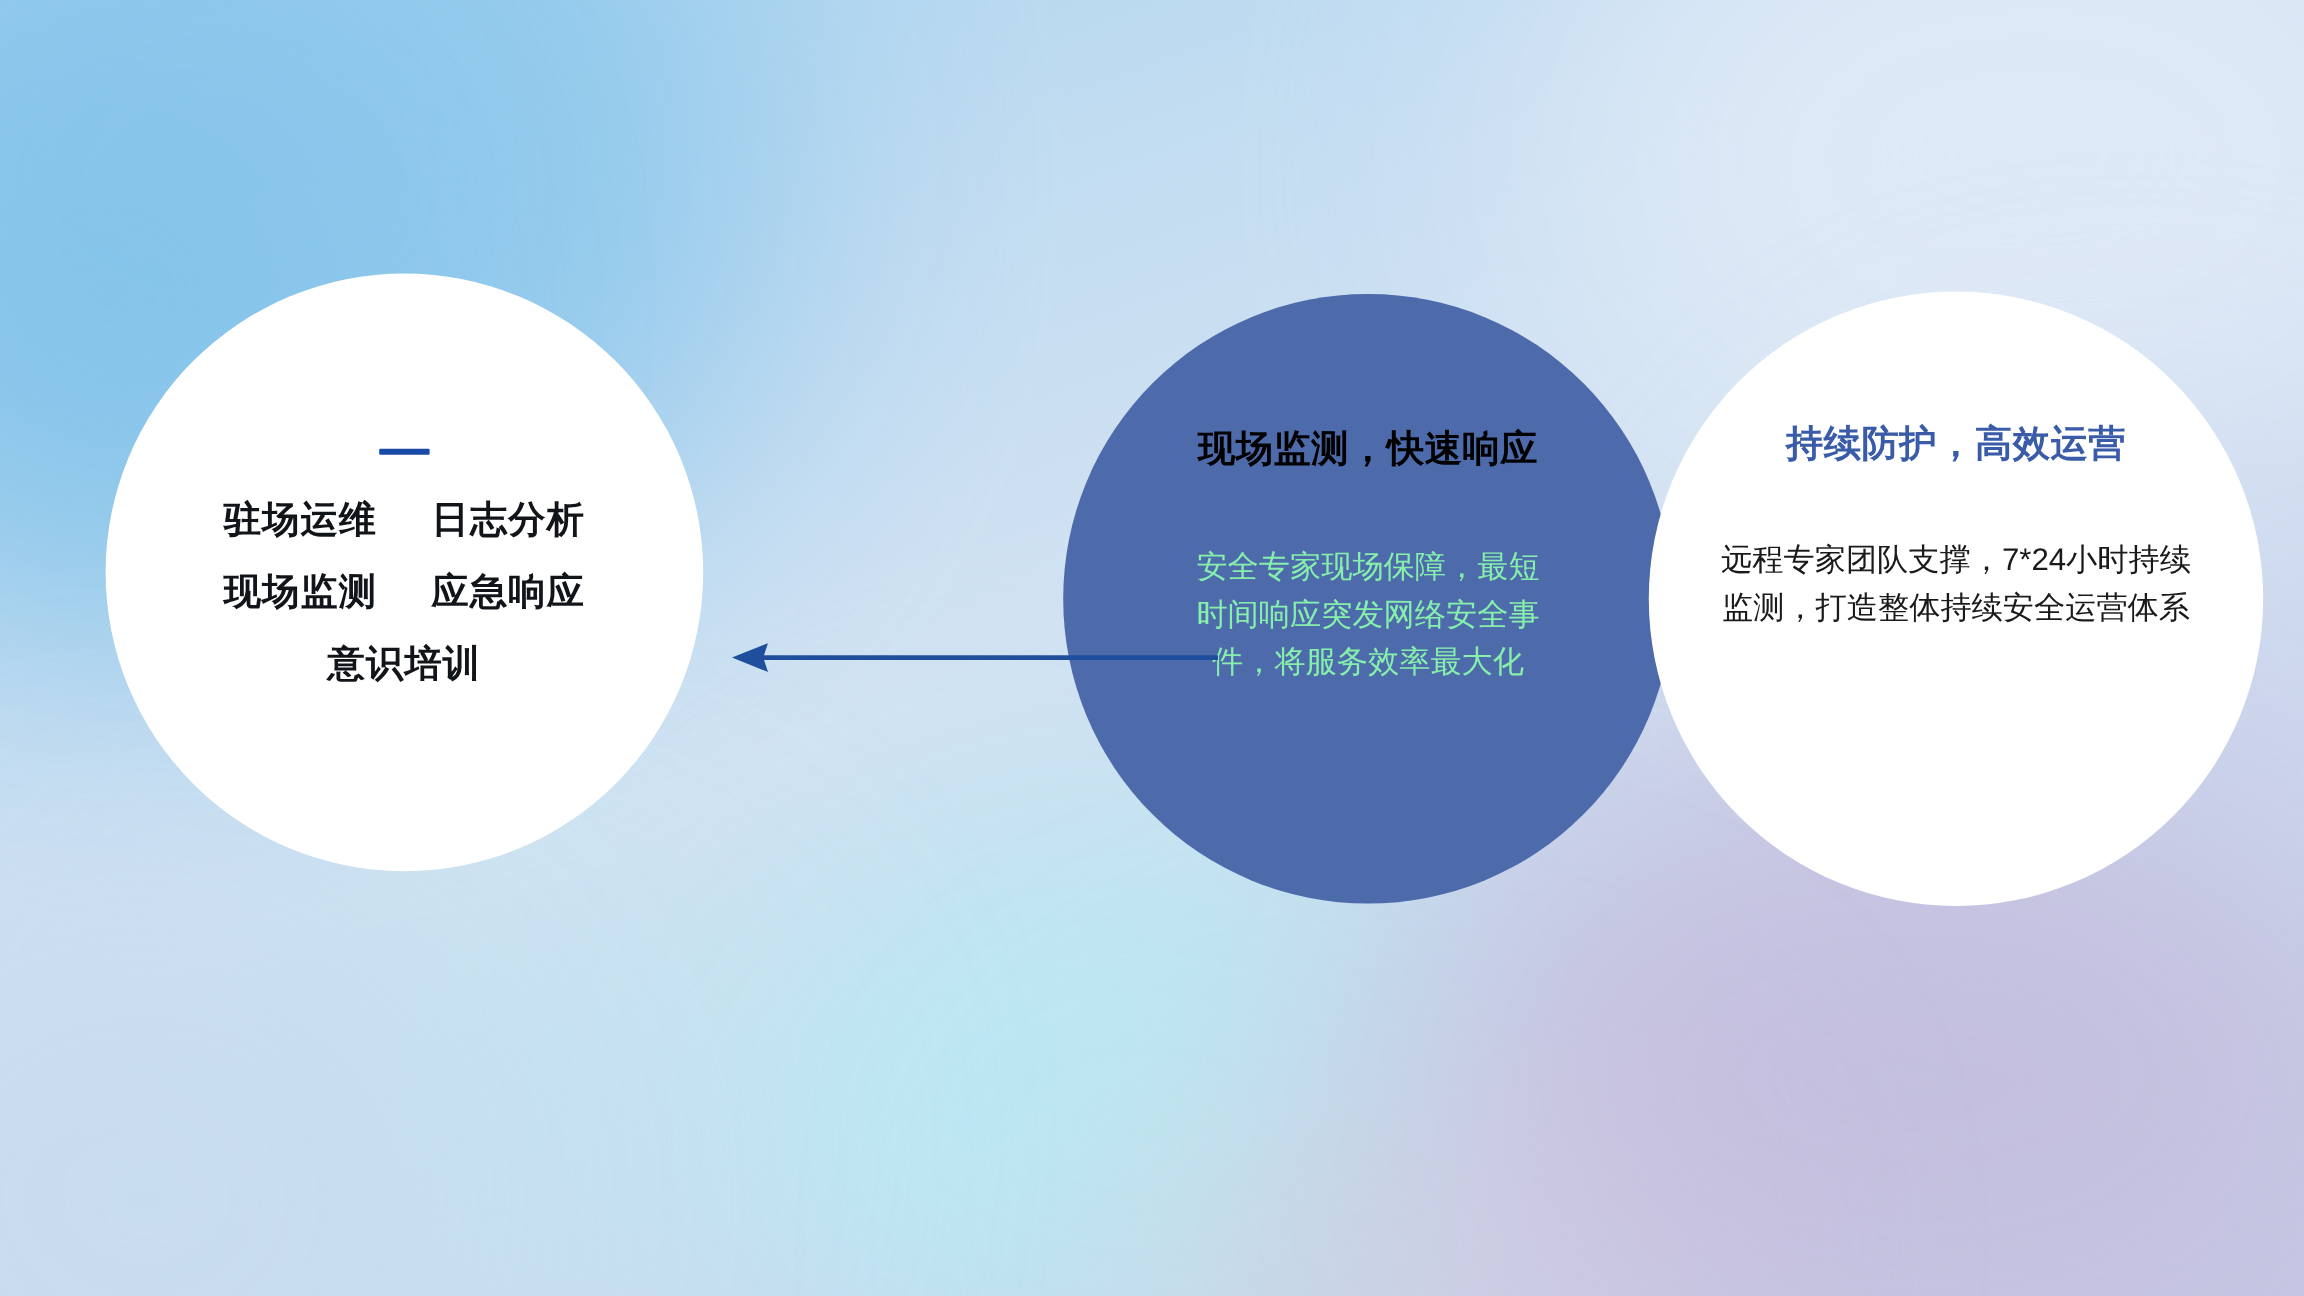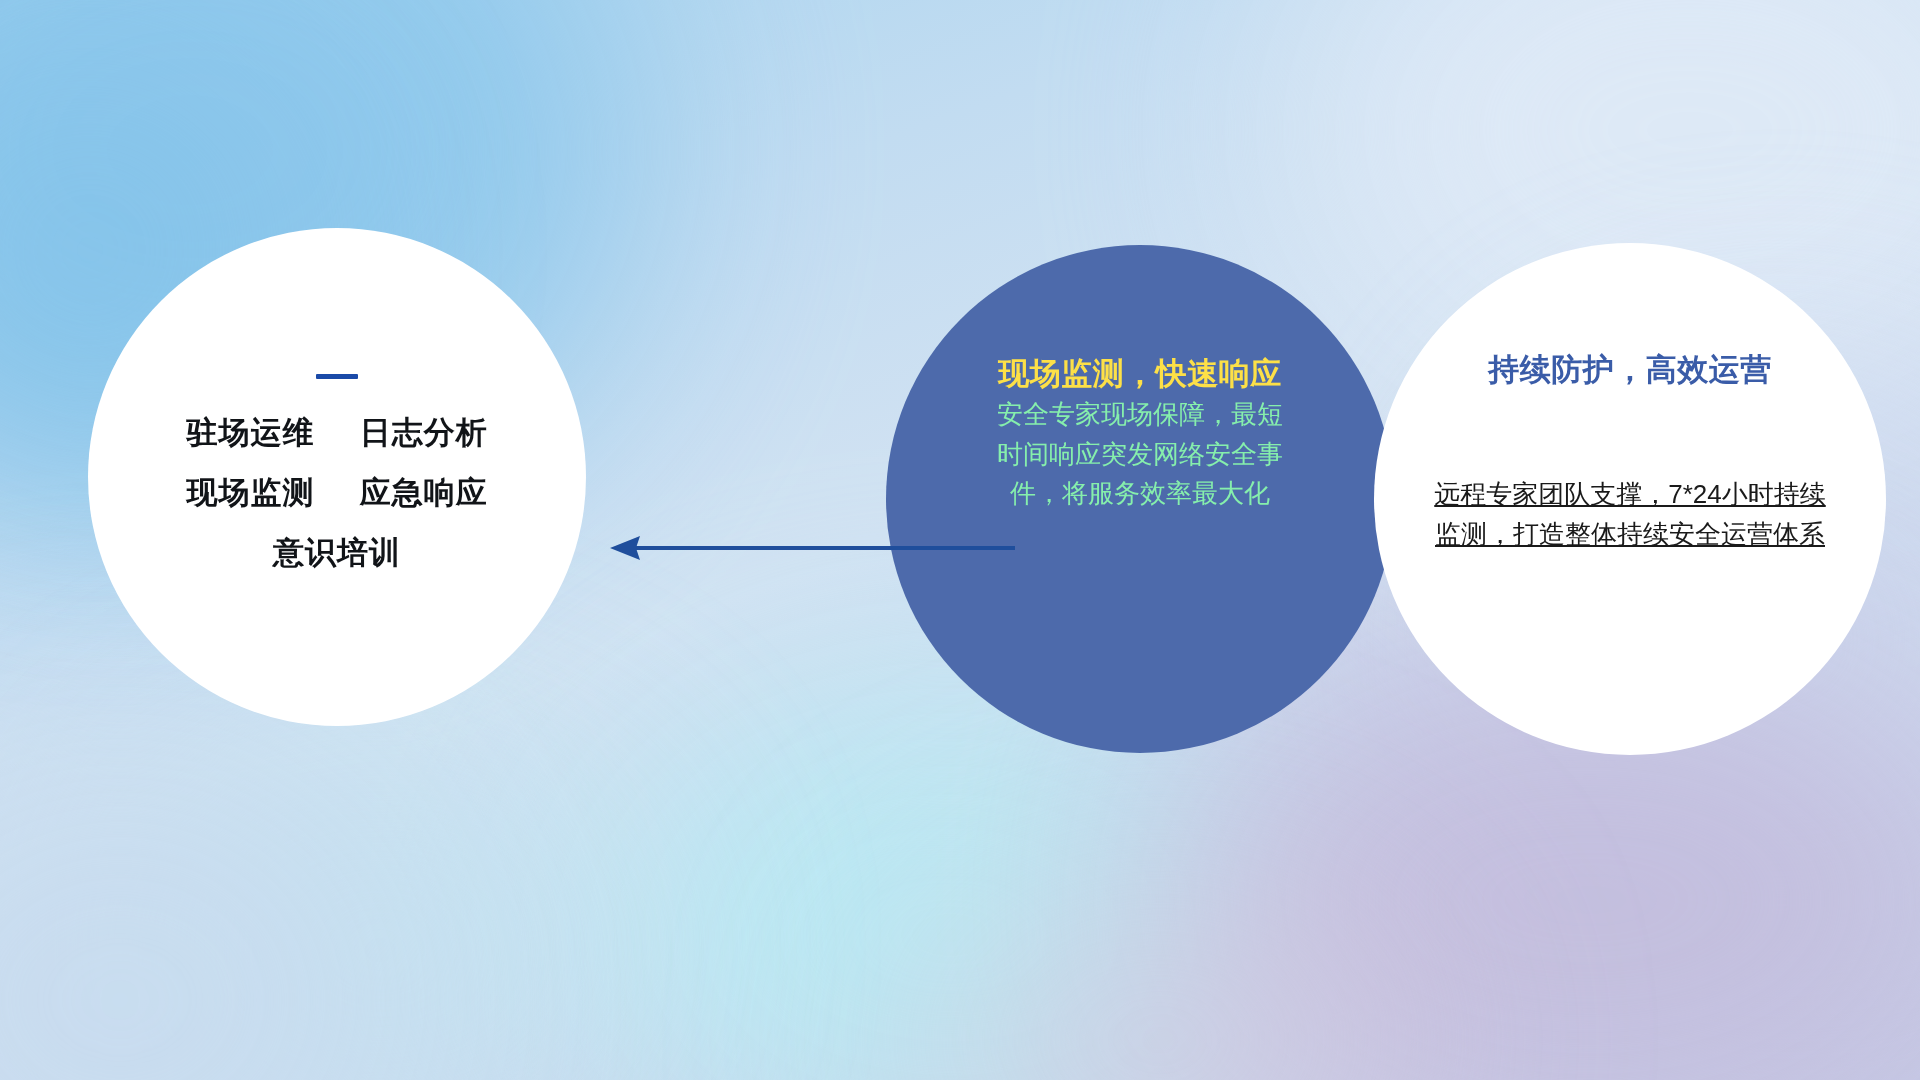--- a/index.html
+++ b/index.html
@@ -161,25 +161,26 @@
     top: 0;
     width: 508px;
     height: 508px;
     display: flex;
     flex-direction: column;
     align-items: center;
     padding-top: 108px;
     box-sizing: border-box;
   }
   .mid-title {
-    color: #fde047;
+    color: #000000;
     font-weight: bold;
     font-size: 31px;
     letter-spacing: 0.5px;
     white-space: nowrap;
+    margin-bottom: 58px;
   }
   .mid-body {
     color: #86efac;
     font-size: 26px;
     line-height: 1.52;
     text-align: center;
     width: 290px;
     word-break: break-all;
   }
 
@@ -188,38 +189,36 @@
     position: absolute;
     left: 0;
     top: 0;
     width: 512px;
     height: 512px;
     display: flex;
     flex-direction: column;
     align-items: center;
     padding-top: 106px;
     box-sizing: border-box;
-    gap: 28px;
   }
   .right-title {
     color: #3a5ca8;
     font-weight: bold;
     font-size: 31px;
     letter-spacing: 0.5px;
     white-space: nowrap;
     margin-bottom: 56px;
   }
   .right-body {
     color: #1a1a1a;
     font-size: 26px;
     line-height: 1.52;
     text-align: center;
     width: 400px;
     word-break: break-all;
-    text-decoration: underline;
   }
 
   
   .arrow-svg {
     position: absolute;
     left: 600px;
     top: 520px;
     width: 420px;
     height: 60px;
     z-index: 6;

